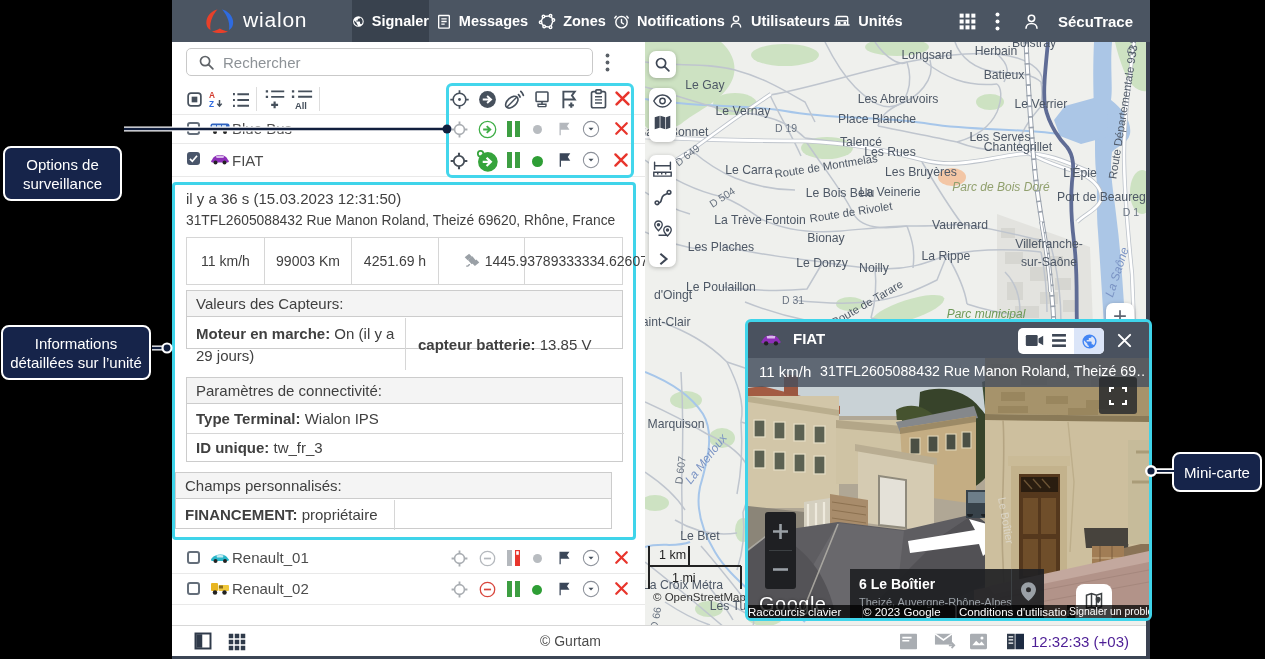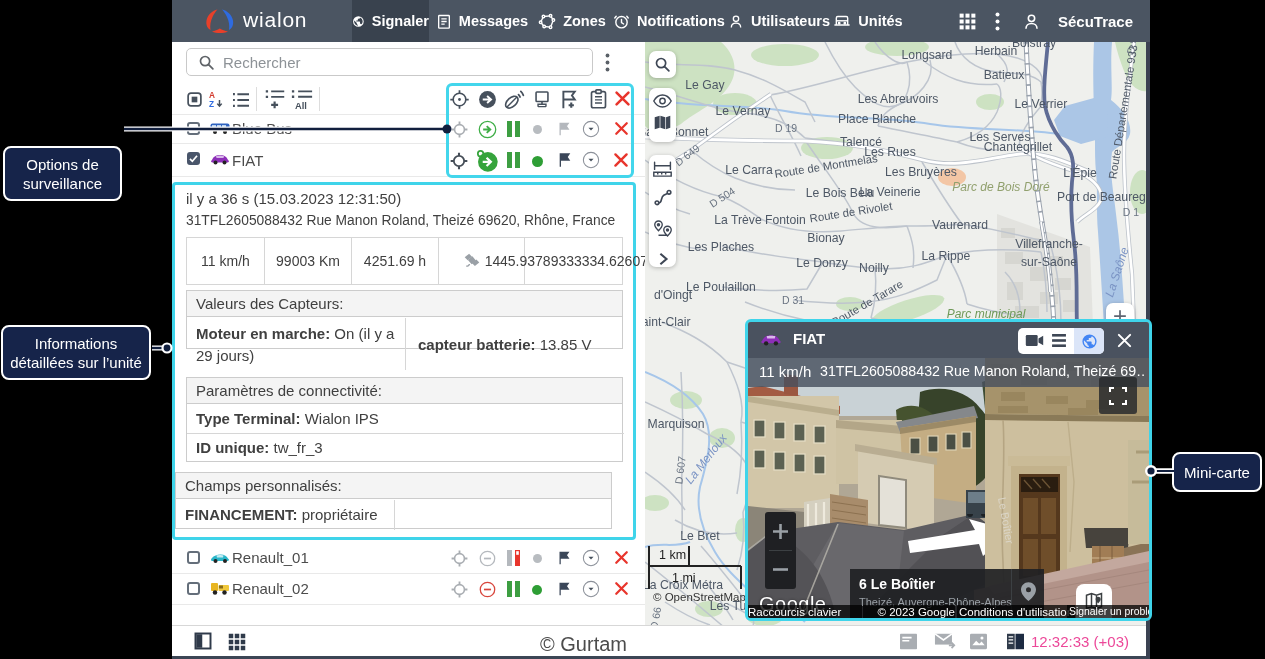--- a/index.html
+++ b/index.html
@@ -835,62 +835,62 @@
 
       <div style="position:absolute;left:328px;top:262px;width:36px;height:34px;background:#fff;border-radius:8px 8px 0 0">
         <svg width="20" height="20" viewBox="0 0 24 24" style="margin:7px 8px" fill="none" stroke="#3c4043" stroke-width="1.8">
             <path d="M3,5 L9,3 L15,5 L21,3 L21,19 L15,21 L9,19 L3,21 Z M9,3 L9,19 M15,5 L15,21"></path>
             <path d="M17,7 a3,3 0 0,1 3,3 c0,2.2 -3,5 -3,5 c0,0 -3,-2.8 -3,-5 a3,3 0 0,1 3,-3 Z" fill="#3c4043" stroke="none"></path>
           </svg>
       </div>
 
       <div style="position:absolute;left:0;top:283px;width:401px;height:13px;font-size:11.5px;color:#fff">
         <div style="position:absolute;left:0;top:0;width:114px;background:rgba(0,0,0,0.75);line-height:14px;text-align:left">Raccourcis clavier</div>
-        <div style="position:absolute;left:115px;top:0;width:92px;background:rgba(0,0,0,0.75);line-height:14px;text-align:right">© 2023 Google</div>
+        <div style="position:absolute;left:115px;top:0;width:92px;background:rgba(0,0,0,0.75);line-height:14px;text-align:left">© 2023 Google</div>
         <div style="position:absolute;left:209px;top:0;width:118px;background:rgba(0,0,0,0.75);line-height:14px;text-align:center">Conditions d'utilisation</div>
         <div style="position:absolute;left:319px;top:0;width:82px;background:rgba(0,0,0,0.75);line-height:14px;text-align:left;padding-left:2px;overflow:hidden;white-space:nowrap;font-size:10.4px">Signaler un problème</div>
       </div>
     </div>
     <div id="bottombar">
       <svg style="position:absolute;left:22px;top:6px" width="18" height="18" viewBox="0 0 24 24">
           <rect x="2" y="2" width="20" height="20" fill="none" stroke="#2f3a4a" stroke-width="2.6"></rect>
           <rect x="3" y="3" width="8" height="18" fill="#2f3a4a"></rect>
         </svg>
         <svg style="position:absolute;left:56px;top:7px" width="18" height="18" viewBox="0 0 24 24" fill="#2f3a4a">
           <rect x="1" y="1" width="6" height="6"></rect>
           <rect x="9" y="1" width="6" height="6"></rect>
           <rect x="17" y="1" width="6" height="6"></rect>
           <rect x="1" y="9" width="6" height="6"></rect>
           <rect x="9" y="9" width="6" height="6"></rect>
           <rect x="17" y="9" width="6" height="6"></rect>
           <rect x="1" y="17" width="6" height="6"></rect>
           <rect x="9" y="17" width="6" height="6"></rect>
           <rect x="17" y="17" width="6" height="6"></rect>
         </svg>
-      <div style="position:absolute;left:368px;top:7px;font-size:20px;color:#4c4c4c">© Gurtam</div>
+      <div style="position:absolute;left:368px;top:7px;font-size:14px;color:#4c4c4c">© Gurtam</div>
       <svg style="position:absolute;left:727px;top:7px" width="19" height="17" viewBox="0 0 24 22" fill="#a9adb2">
           <rect x="1" y="1" width="22" height="20" rx="1"></rect>
           <path d="M4 6h12M4 10h9" stroke="#fff" stroke-width="2"></path>
         </svg>
       <svg style="position:absolute;left:762px;top:7px" width="22" height="17" viewBox="0 0 28 22" fill="#a9adb2">
           <path d="M1 1h22v14h-22z"></path>
           <path d="M1 1 L12 9 L23 1" fill="none" stroke="#fff" stroke-width="2"></path>
           <path d="M19 16 h6 M22.5 12.5 l3.5 3.5 -3.5 3.5" fill="none" stroke="#a9adb2" stroke-width="2.2"></path>
         </svg>
       <svg style="position:absolute;left:797px;top:7px" width="19" height="17" viewBox="0 0 24 22" fill="#a9adb2">
           <rect x="1" y="1" width="22" height="20" rx="1.5"></rect>
           <path d="M4 16 L9 10 L13 14 L16 11 L20 16 Z" fill="#fff"></path>
           <circle cx="16.5" cy="6.5" r="2" fill="#fff"></circle>
         </svg>
       <svg style="position:absolute;left:834px;top:7px" width="19" height="17" viewBox="0 0 24 22">
           <rect x="1" y="1" width="10" height="20" fill="#2f3a4a"></rect>
           <path d="M3 5h6M3 9h6M3 13h6" stroke="#fff" stroke-width="1.6"></path>
           <rect x="12" y="1" width="11" height="20" fill="#1d2b42"></rect>
         </svg>
-      <div style="position:absolute;left:850px;top:7px;width:107px;text-align:right;font-size:15px;color:#ec4899">12:32:33 (+03)</div>
+      <div style="position:absolute;left:850px;top:7px;width:107px;text-align:right;font-size:15px;color:#4c1d95">12:32:33 (+03)</div>
     </div>
     <div id="bstrip"></div>
   </div>
 
   <div class="ann" style="left:3px; top:102px; width:119px; height:55px;margin-top:44px;">Options de<br>surveillance</div>
   <div class="ann" style="left:1px; top:325px; width:150px; height:55px;">Informations<br>détaillées sur l’unité</div>
   <div class="ann" style="left:1172px; top:452px; width:90px; height:40px;">Mini-carte</div>
   <svg width="1265" height="659" style="position:absolute;left:0;top:0;z-index:30;pointer-events:none">
     <line x1="124" y1="129" x2="447" y2="129" stroke="#fff" stroke-width="5"></line>
     <line x1="124" y1="129" x2="447" y2="129" stroke="#111f3e" stroke-width="2.4"></line>

